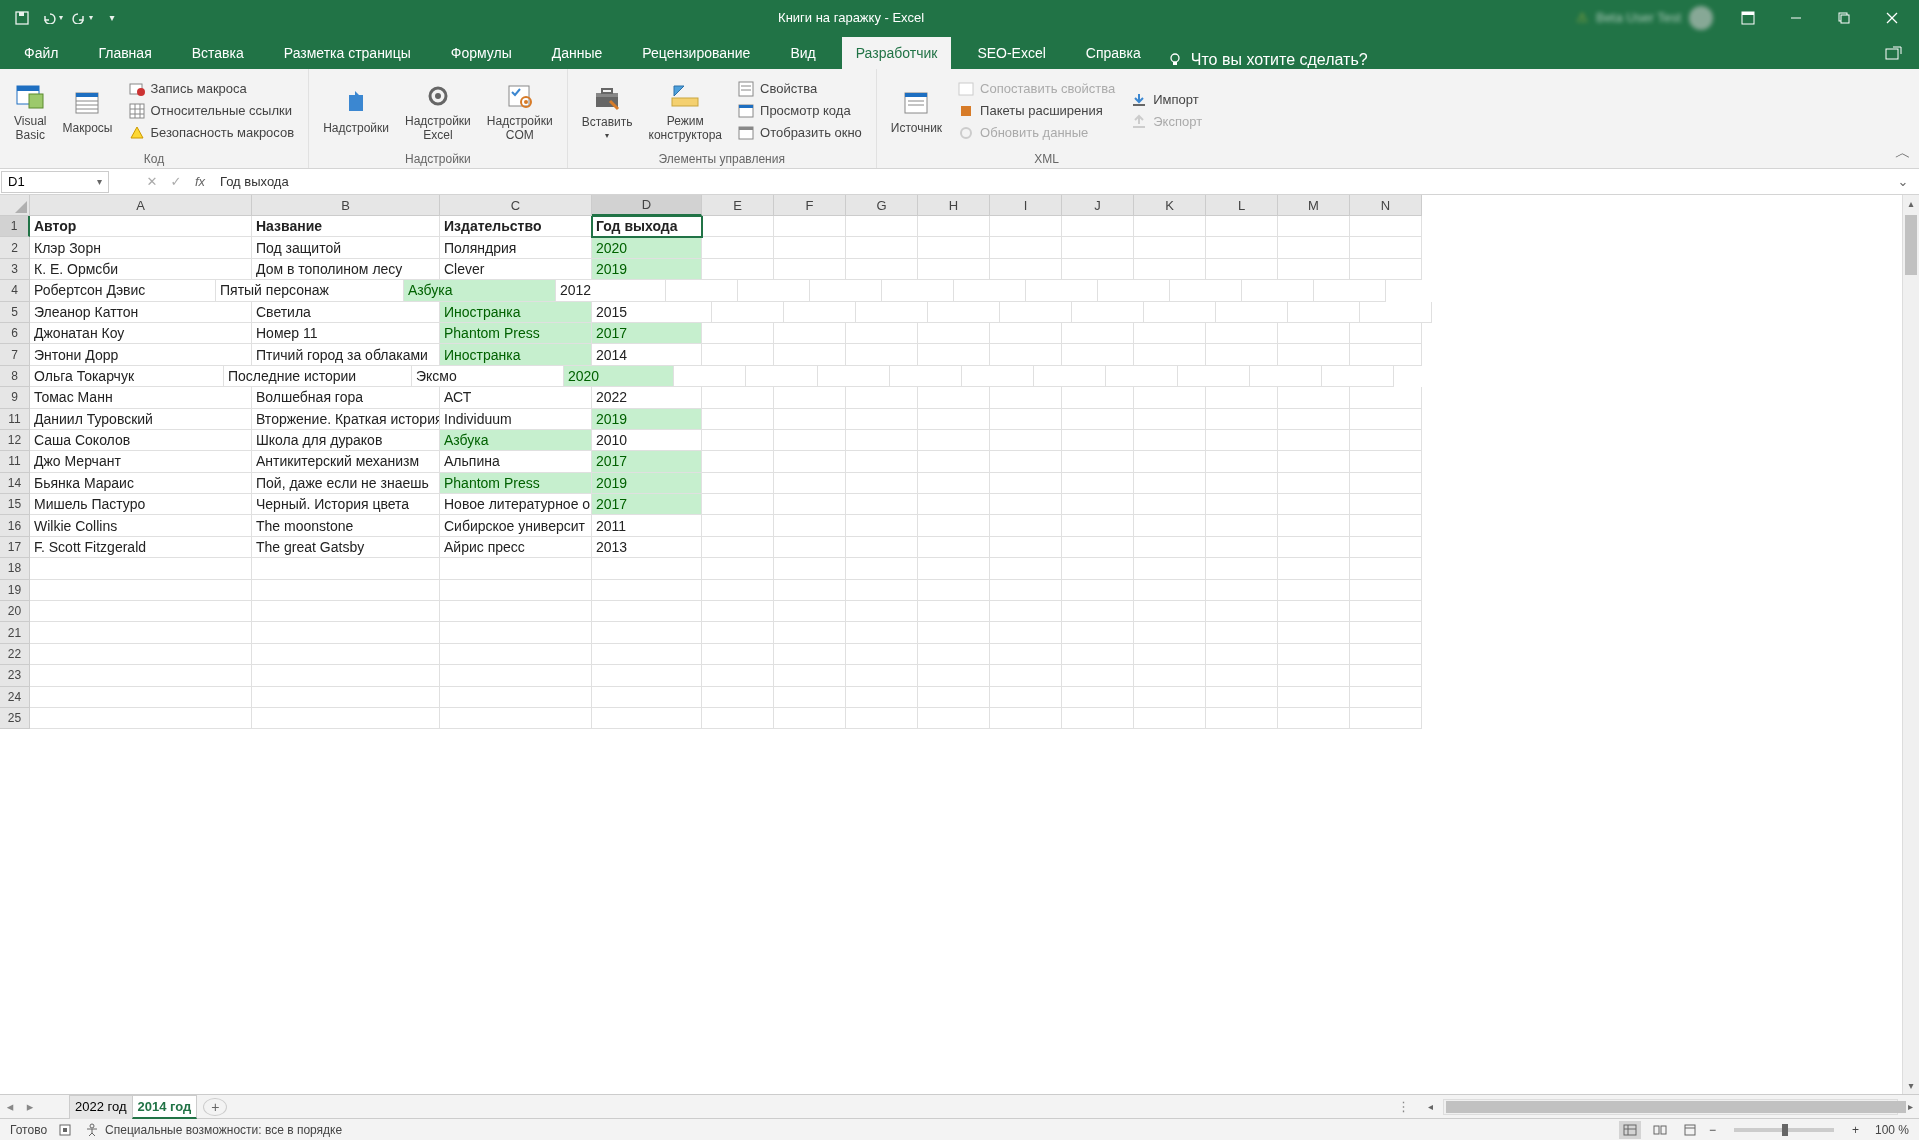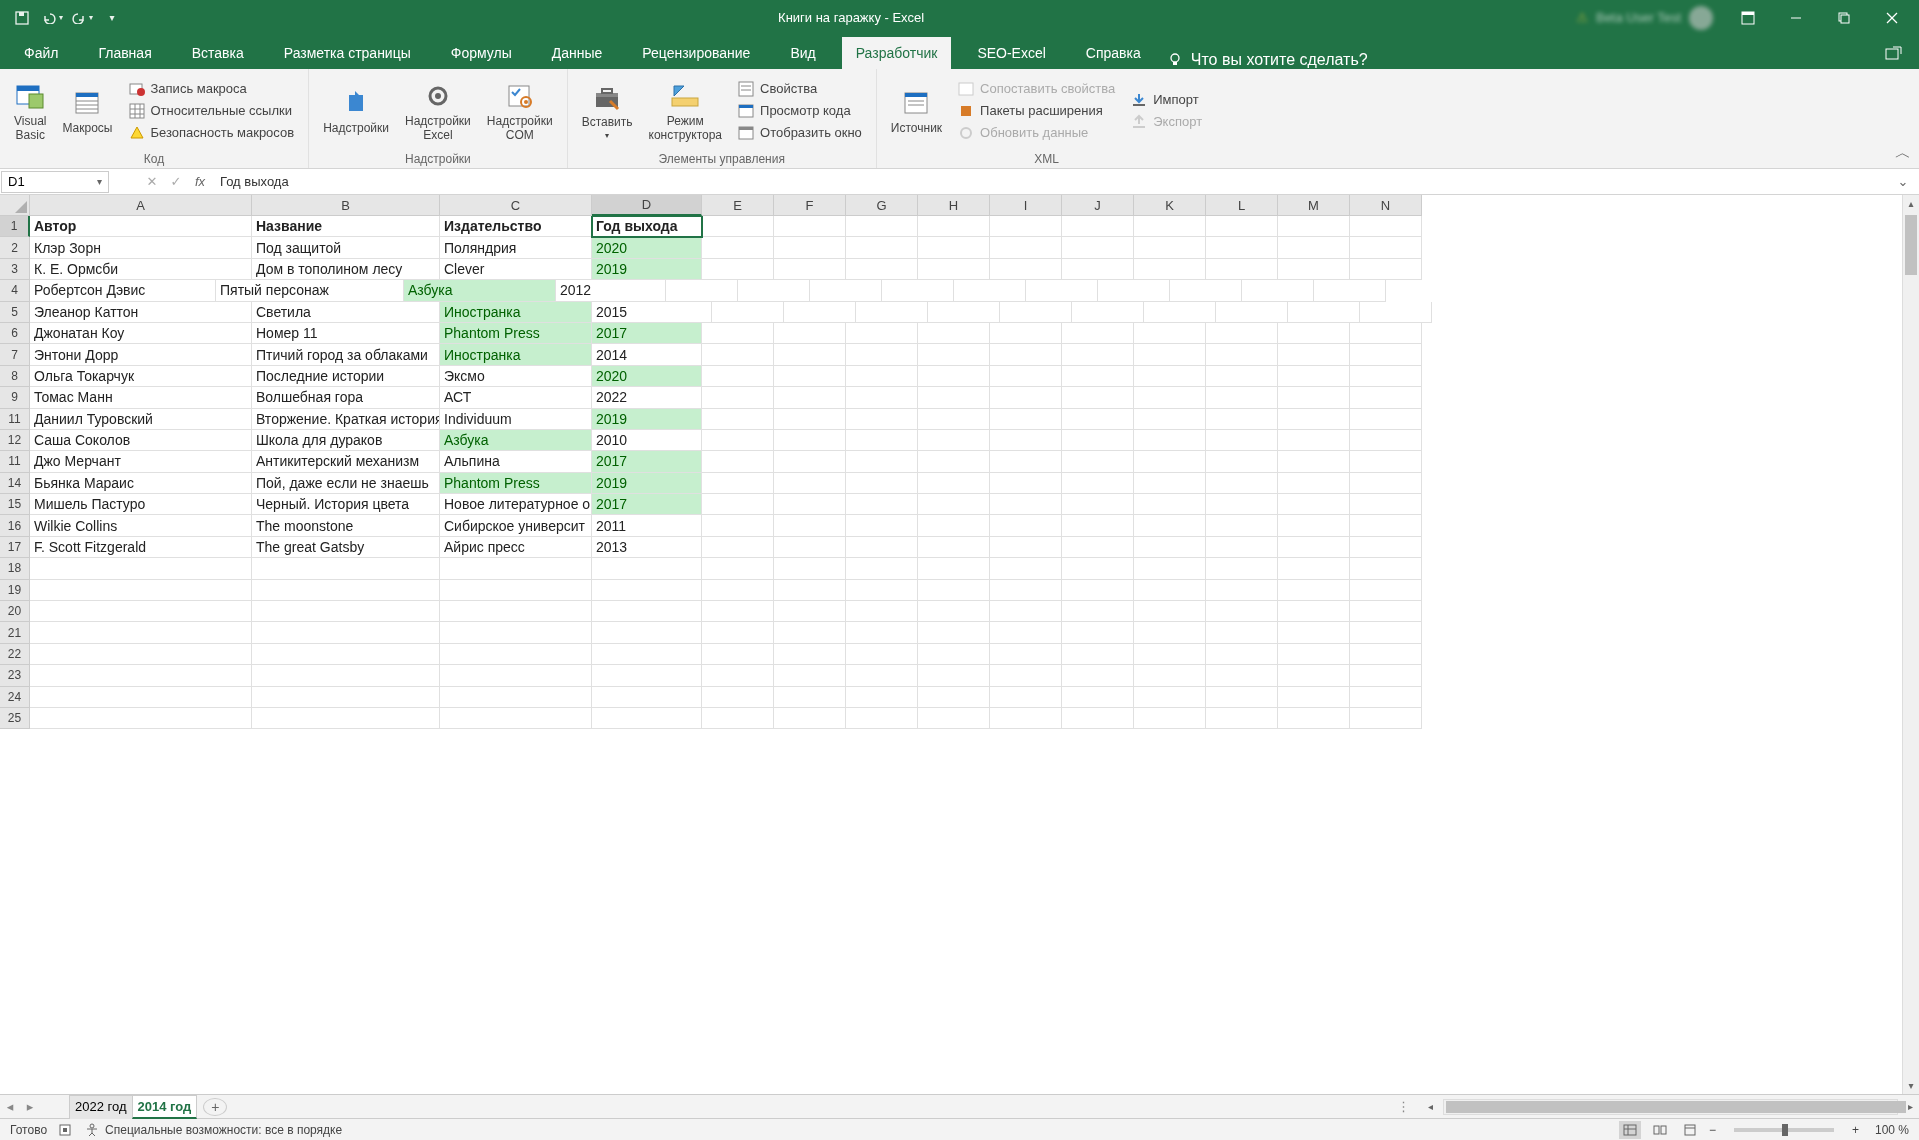--- a/index.html
+++ b/index.html
@@ -526,21 +526,21 @@
           <div class="cell" style="width: 72px;"></div>
           <div class="cell" style="width: 72px;"></div>
           <div class="cell" style="width: 72px;"></div>
           <div class="cell" style="width: 72px;"></div>
           <div class="cell" style="width: 72px;"></div>
           <div class="cell" style="width: 72px;"></div>
           <div class="cell" style="width: 72px;"></div>
         </div>
         <div class="row">
           <div class="row-header">8</div>
-          <div class="cell" style="width: 222px;">Ольга Токарчук</div>
+          <div class="cell" style="width: 194px;">Ольга Токарчук</div>
           <div class="cell" style="width: 188px;">Последние истории</div>
           <div class="cell" style="width: 152px;">Эксмо</div>
           <div class="cell hl" style="width: 110px;">2020</div>
           <div class="cell" style="width: 72px;"></div>
           <div class="cell" style="width: 72px;"></div>
           <div class="cell" style="width: 72px;"></div>
           <div class="cell" style="width: 72px;"></div>
           <div class="cell" style="width: 72px;"></div>
           <div class="cell" style="width: 72px;"></div>
           <div class="cell" style="width: 72px;"></div>

